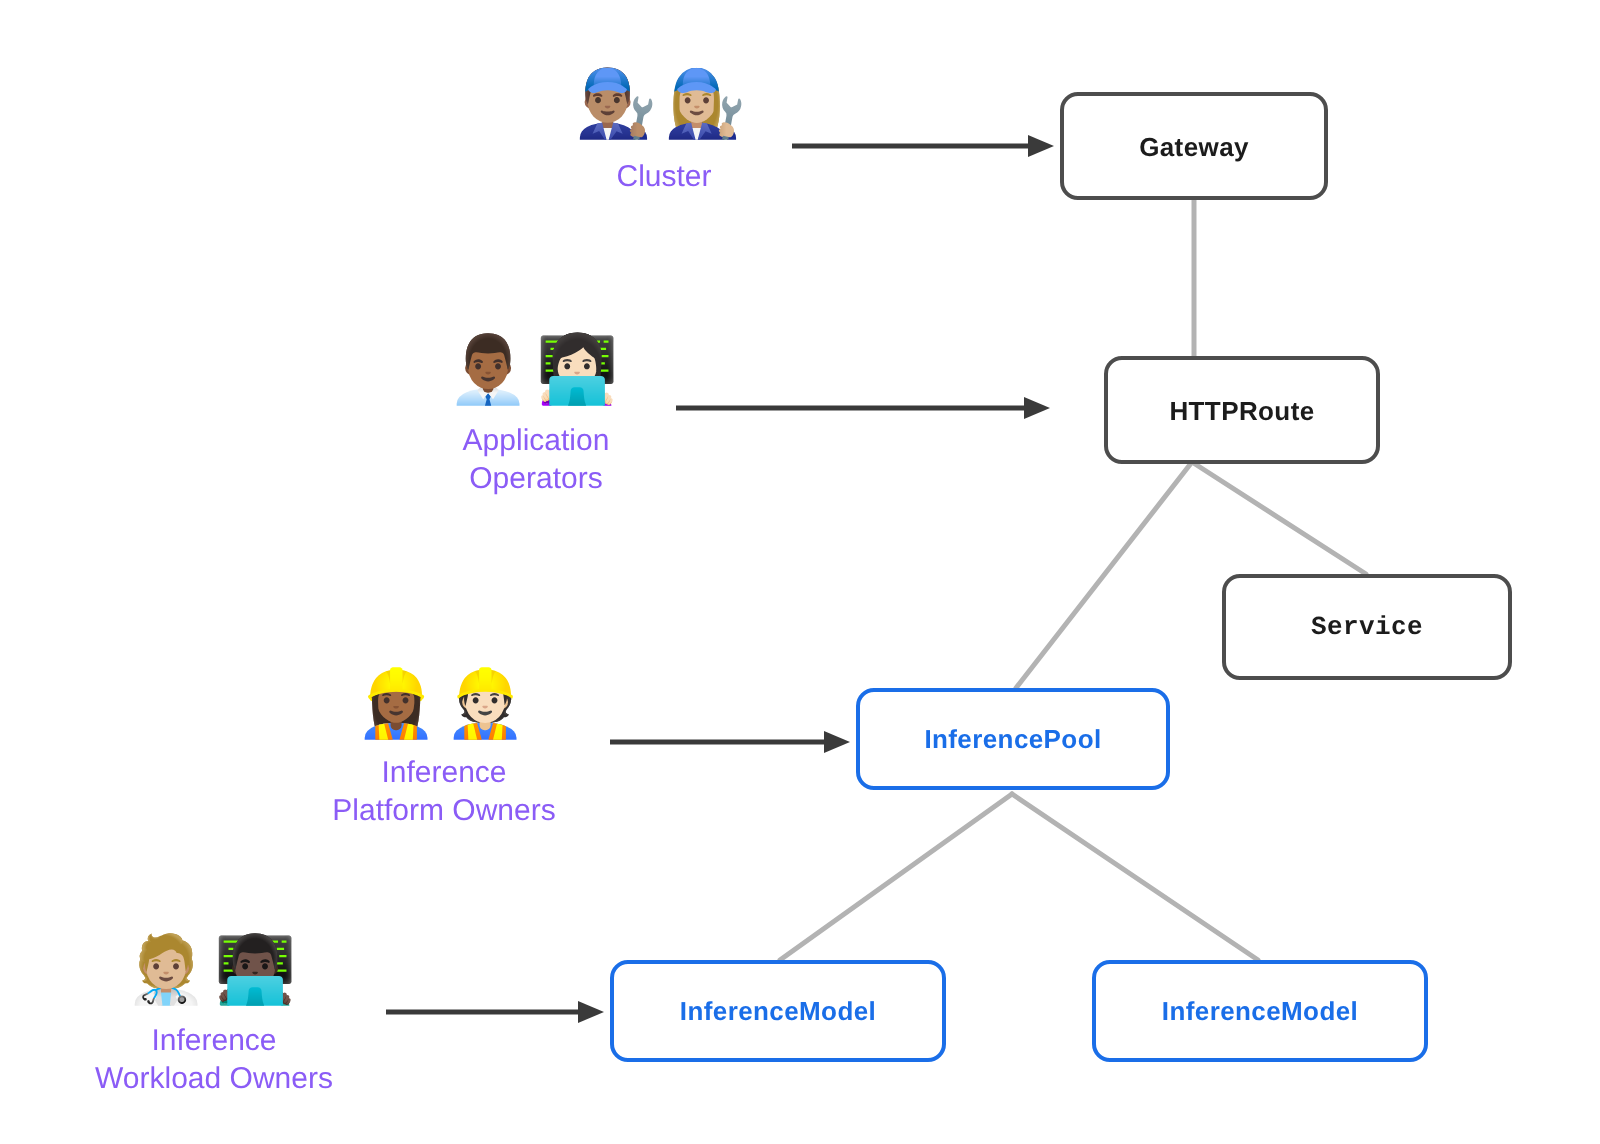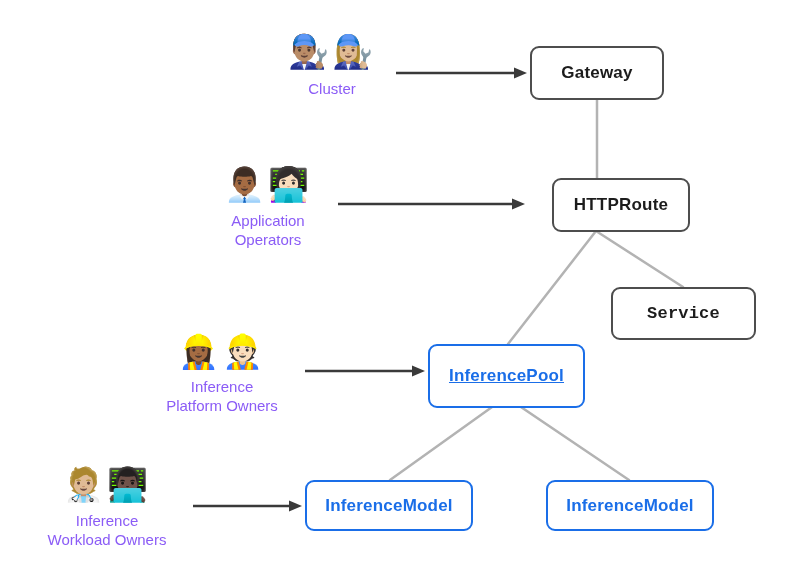--- a/index.html
+++ b/index.html
@@ -24,21 +24,21 @@
   }
   .node {
     position: absolute;
     box-sizing: border-box;
     background: #ffffff;
     border-radius: 9px;
     display: flex;
     align-items: center;
     justify-content: center;
     font-weight: bold;
-    font-size: 17px;
+    font-size: 13px;
     letter-spacing: 0.2px;
     white-space: nowrap;
   }
   .node.dark {
     border: 2.5px solid #4d4d4d;
     color: #1c1c1c;
   }
   .node.blue {
     border: 2.5px solid #1a6ee8;
     color: #1a6ee8;
@@ -82,21 +82,21 @@
 
 <div class="node dark" style="left: 530px; top: 46px; width: 134px; height: 54px;">
       <span>Gateway</span>
     </div>
     <div class="node dark" style="left: 552px; top: 178px; width: 138px; height: 54px;">
       <span>HTTPRoute</span>
     </div>
     <div class="node dark" style="left: 611px; top: 287px; width: 145px; height: 53px; font-family: Liberation Mono, monospace;">
       <span>Service</span>
     </div>
-    <div class="node blue" style="left: 428px; top: 344px; width: 157px; height: 64px; text-decoration: underline;">
+    <div class="node blue" style="left: 428px; top: 344px; width: 157px; height: 51px;">
       <span>InferencePool</span>
     </div>
     <div class="node blue" style="left: 305px; top: 480px; width: 168px; height: 51px;">
       <span>InferenceModel</span>
     </div>
     <div class="node blue" style="left: 546px; top: 480px; width: 168px; height: 51px;">
       <span>InferenceModel</span>
     </div>
     <div class="persona" style="left: 222px; top: 31px;">
       <div class="emoji" style="height: 48px;">👨🏽‍🔧👩🏼‍🔧</div>

